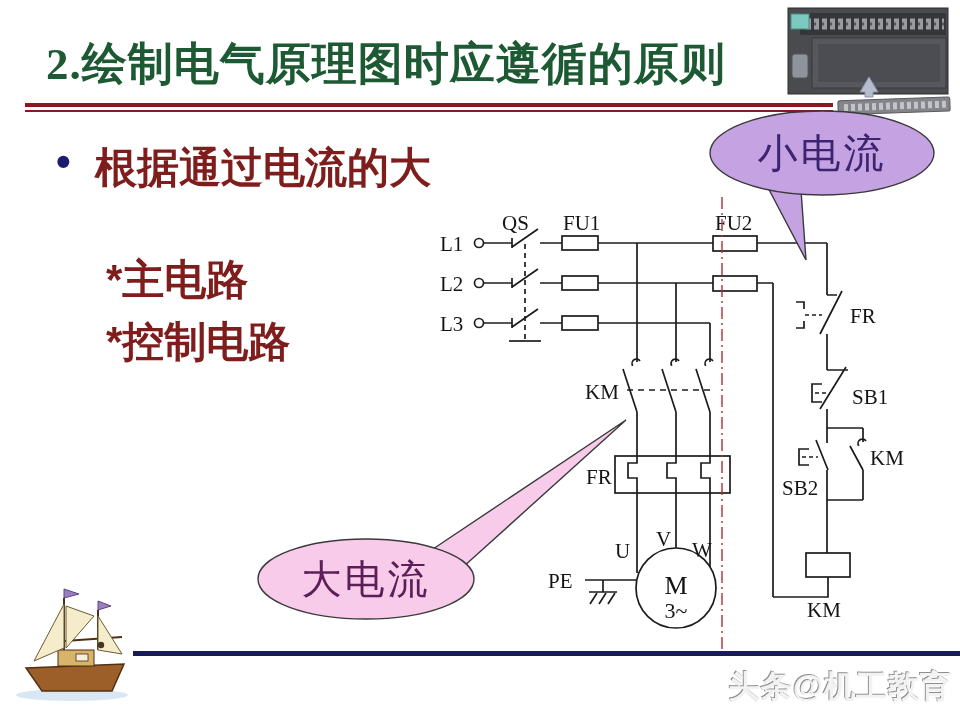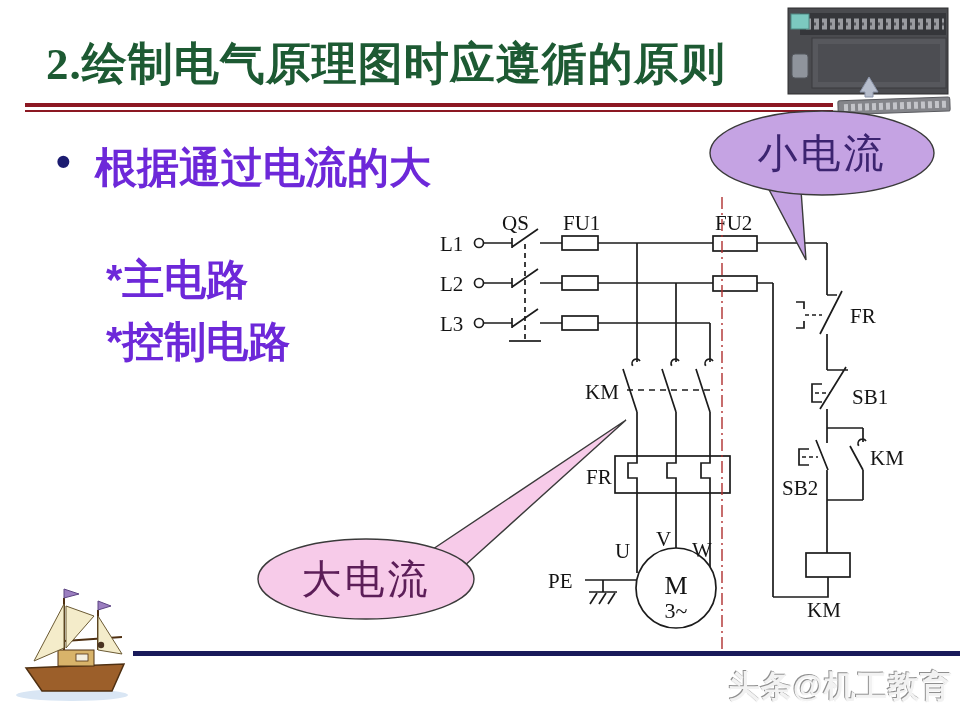--- a/index.html
+++ b/index.html
@@ -4,21 +4,21 @@
 <style>
   html,body{margin:0;padding:0;background:#fff;}
   .slide{position:relative;width:960px;height:720px;background:#ffffff;overflow:hidden;
          font-family:"Liberation Sans",sans-serif;}
   .abs{position:absolute;}
   .title{left:46px;top:34px;font-family:"Liberation Serif",serif;font-weight:bold;
          font-size:45px;color:#1d5a33;letter-spacing:1px;white-space:nowrap;}
   .rule-thick{left:25px;top:103px;width:808px;height:4px;background:#8c1822;}
   .rule-thin{left:25px;top:110px;width:808px;height:2px;background:#8c1822;}
   .bullet-marker{left:56px;top:138px;font-size:42px;font-weight:bold;color:#1b1b70;}
-  .b-line{font-size:42px;font-weight:bold;color:#6d28d9;white-space:nowrap;
+  .b-line{font-size:42px;font-weight:bold;color:#7f1d1d;white-space:nowrap;
           font-family:"Liberation Sans",sans-serif;}
   .b1{left:95px;top:140px;}
   .b2{left:95px;top:188px;}
   .b3{left:106px;top:252px;}
   .b4{left:106px;top:314px;}
   .bottom-rule{left:133px;top:651px;width:827px;height:5px;background:#191a5a;}
   .wm-faint{right:14px;top:655px;font-size:25px;font-weight:bold;color:#a9a9a9;
             opacity:.65;white-space:nowrap;}
   .wm-emboss{right:8px;top:666px;font-size:31px;font-weight:bold;color:#f2f2f2;
              white-space:nowrap;letter-spacing:1px;

